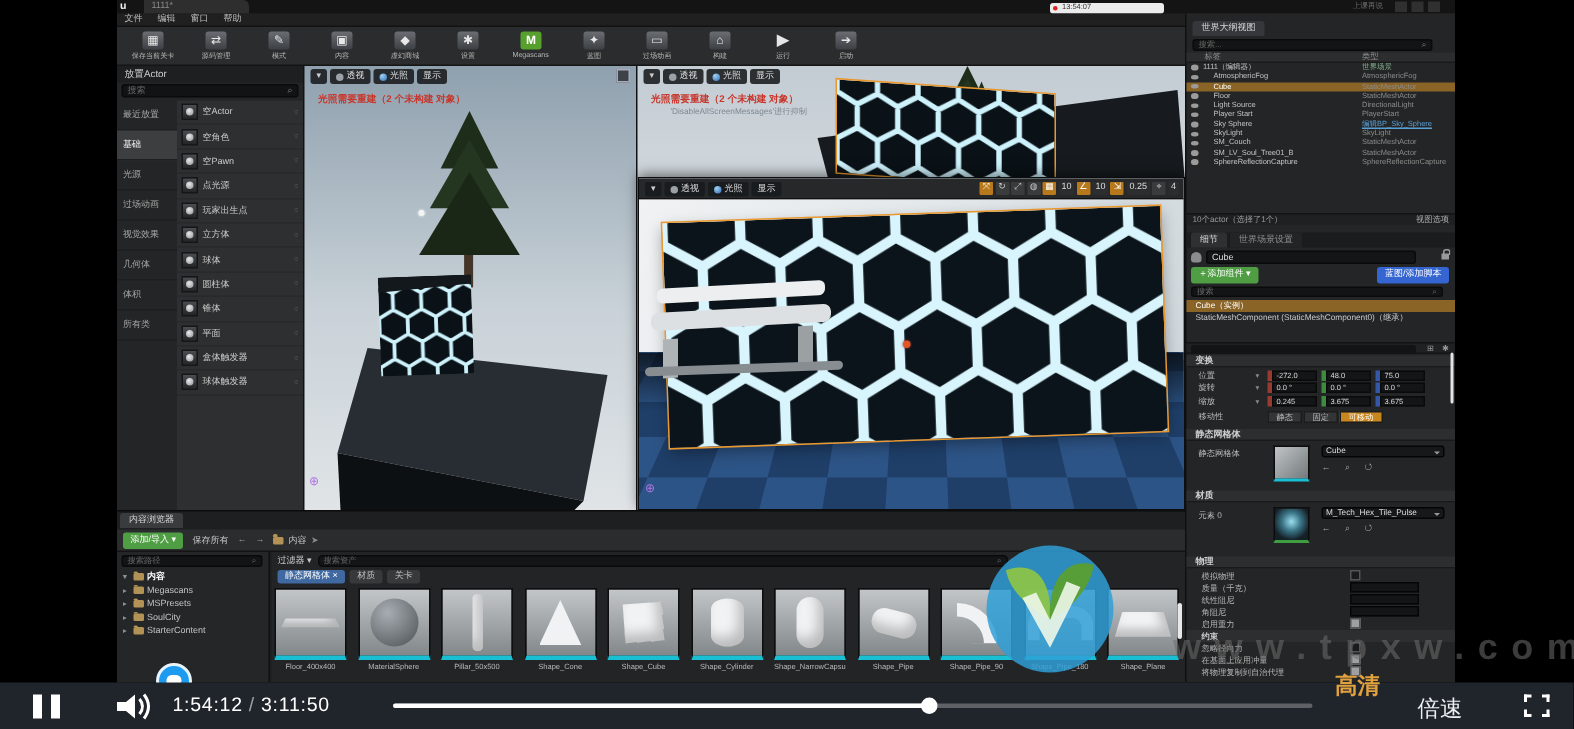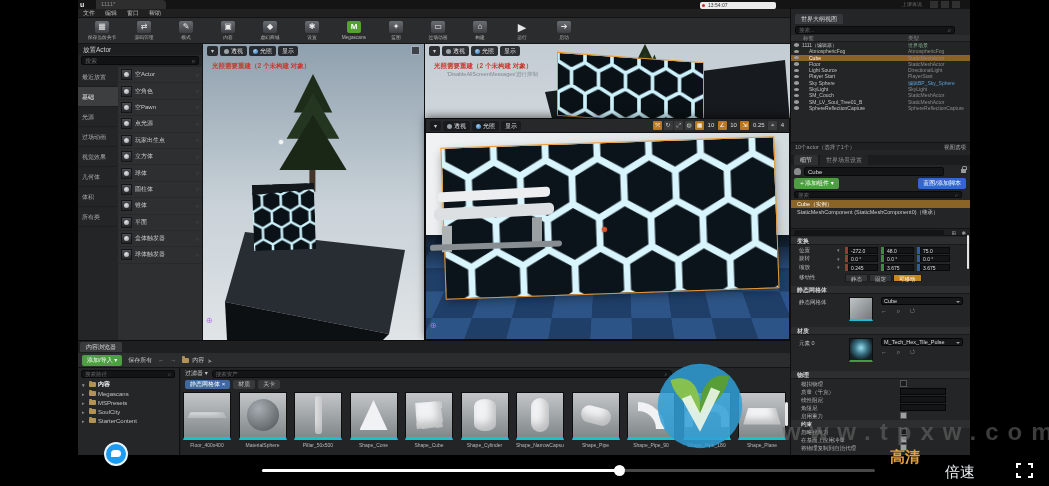--- a/index.html
+++ b/index.html
@@ -932,20 +932,31 @@
   <div id="wm">
     <svg class="wm-logo" viewBox="0 0 100 100">
       <circle cx="50" cy="50" r="46" fill="#2f9fd6" opacity="0.85"></circle>
       <path d="M18,22 C40,14 52,30 50,58 C36,48 22,40 18,22 Z" fill="#8bc34a" opacity="0.95"></path>
       <path d="M82,18 C62,12 48,30 50,58 C64,50 78,38 82,18 Z" fill="#5a9e32" opacity="0.95"></path>
       <path d="M30,42 L50,78 L72,34 L62,30 L50,58 L40,38 Z" fill="#eef7e8" opacity="0.9"></path>
     </svg>
     <div class="wm-url">www.tpxw.com</div>
   </div>
 
+  <div id="pbar">
+    <div class="pb-pause"></div>
+    <svg class="pb-vol" viewBox="0 0 26 20">
+      <polygon points="2,7 8,7 14,2 14,18 8,13 2,13" fill="#fff"></polygon>
+      <path d="M17,5 Q21,10 17,15" stroke="#fff" stroke-width="2" fill="none"></path>
+      <path d="M20,2 Q26,10 20,18" stroke="#fff" stroke-width="2" fill="none"></path>
+    </svg>
+    <div class="pb-time">
+      <span>1:54:12</span><span class="sep">/</span><span>3:11:50</span>
+    </div>
+  </div>
   <div class="pb-track">
     <div class="pb-fill" style="width:58.4%">
       <div class="pb-knob"></div>
     </div>
   </div>
   <div class="pb-hd">高清</div>
   <div class="pb-speed">倍速</div>
   <div class="pb-fs">
       <i class="c1"></i>
       <i class="c2"></i>

